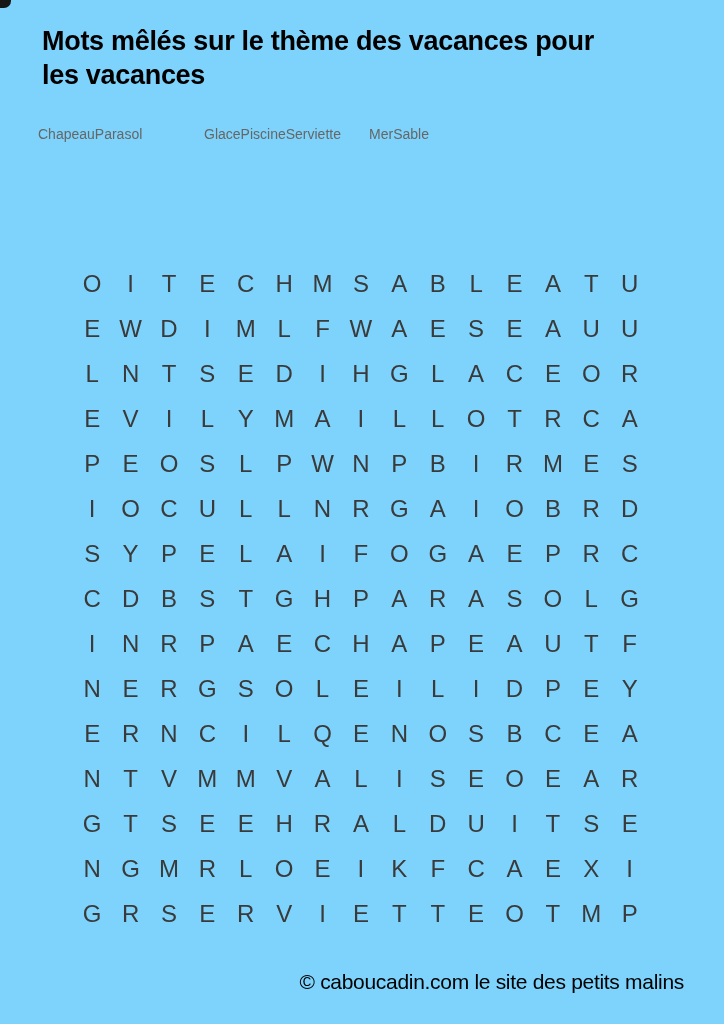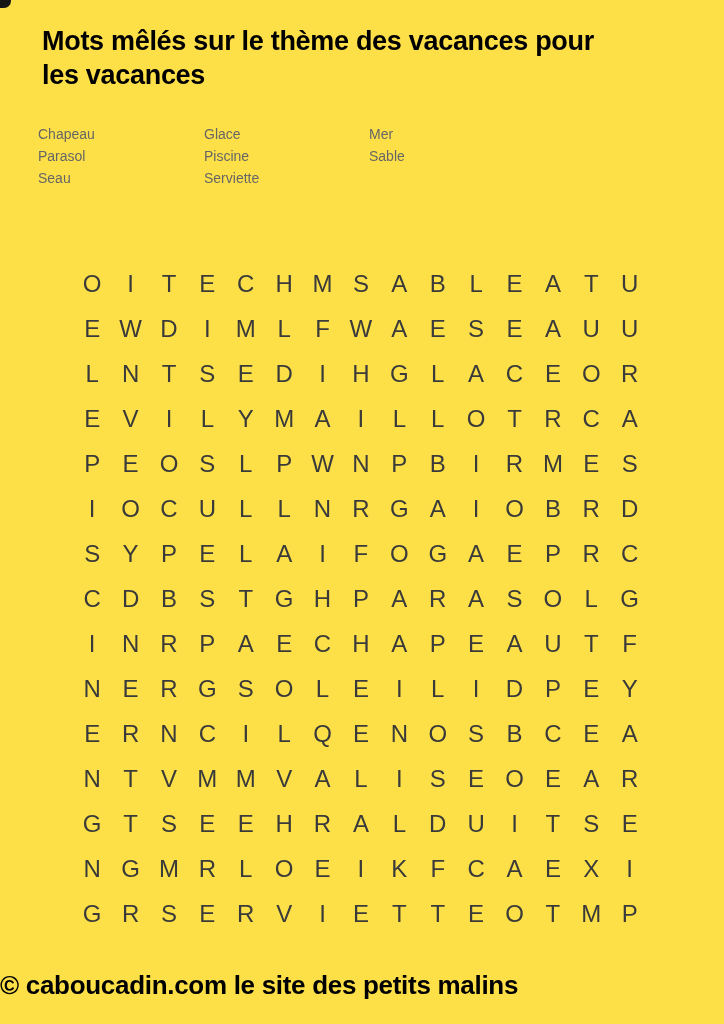--- a/index.html
+++ b/index.html
@@ -4,21 +4,21 @@
 <style>
   html, body {
     margin: 0;
     padding: 0;
     background: #ffffff;
   }
   .page {
     position: relative;
     width: 724px;
     height: 1024px;
-    background: #fde047;
+    background: #7dd3fc;
     font-family: "Liberation Sans", sans-serif;
     overflow: hidden;
   }
   .corner-artifact {
     position: absolute;
     top: 0;
     left: 0;
     width: 11px;
     height: 8px;
     background: #161616;
@@ -37,21 +37,21 @@
   }
   .word-list {
     position: absolute;
     left: 38px;
     top: 123px;
     display: grid;
     grid-template-columns: 166px 165px 162px 160px;
   }
   .word-col {
     display: flex;
-    flex-direction: column;
+    flex-direction: row;
   }
   .word-item {
     font-size: 14px;
     color: #666666;
     line-height: 22px;
   }
   .letter-grid {
     position: absolute;
     left: 73px;
     top: 261px;
@@ -65,44 +65,43 @@
     justify-content: center;
     font-size: 24px;
     font-weight: 300;
     color: #3a3a3a;
   }
   .footer {
     position: absolute;
     left: 0;
     top: 970px;
     width: 684px;
-    text-align: left;
-    font-size: 26px;
-    font-weight: bold;
+    text-align: right;
+    font-size: 21px;
+    font-weight: normal;
     color: #000000;
     letter-spacing: -0.3px;
   }
 </style>
 </head>
 <body>
 
 <div class="page">
 
   <div class="corner-artifact"></div>
 
   <div class="title">
     <div>Mots mêlés sur le thème des vacances pour</div>
     <div>les vacances</div>
   </div>
 
   <div class="word-list">
       <div class="word-col">
         <span class="word-item">Chapeau</span>
         <span class="word-item">Parasol</span>
-        <span class="word-item">Seau</span>
       </div>
       <div class="word-col">
         <span class="word-item">Glace</span>
         <span class="word-item">Piscine</span>
         <span class="word-item">Serviette</span>
       </div>
       <div class="word-col">
         <span class="word-item">Mer</span>
         <span class="word-item">Sable</span>
       </div>

